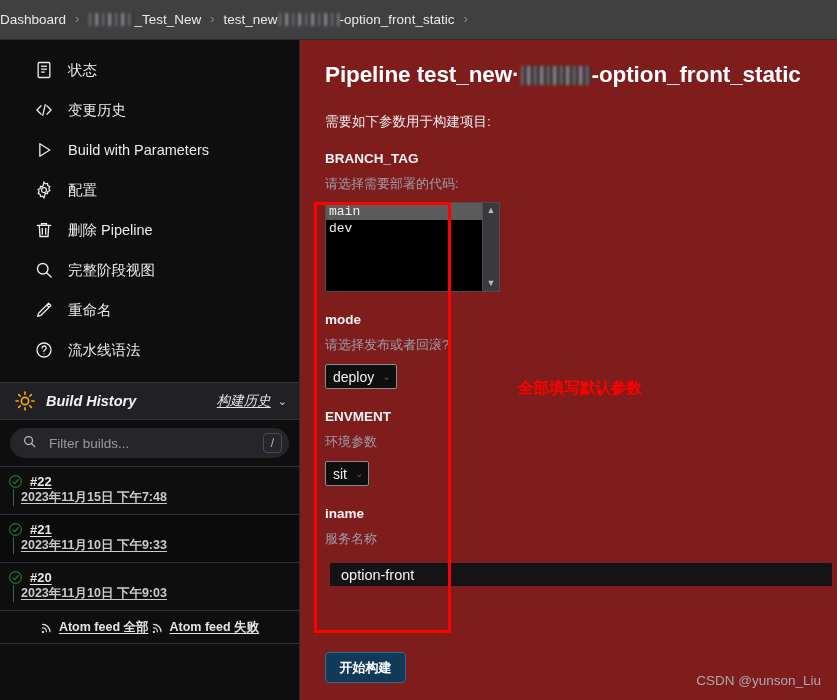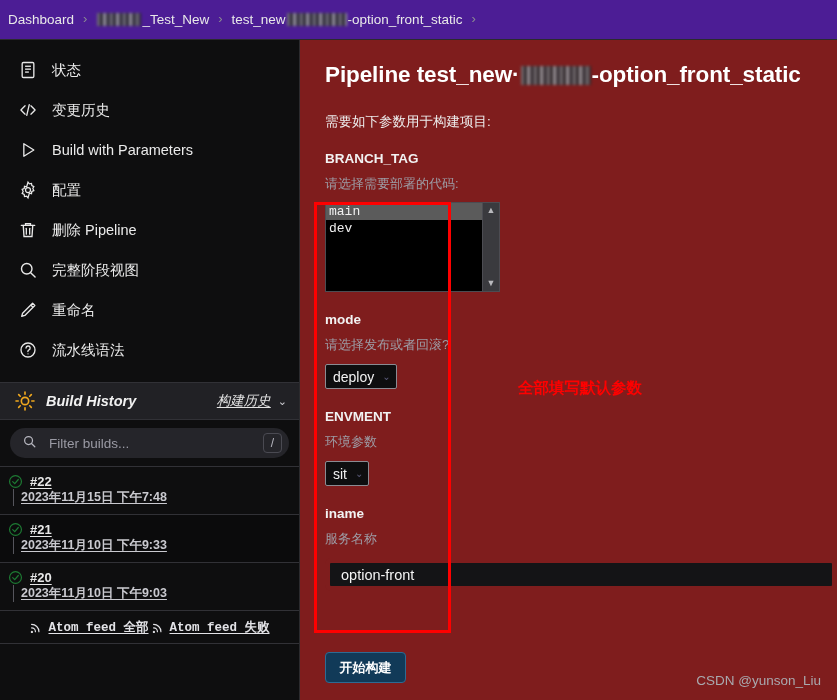--- a/index.html
+++ b/index.html
@@ -9,24 +9,23 @@
     background: #0e0e0f;
     color: #e6e6e6;
     font-family: "Liberation Sans", "DejaVu Sans", sans-serif;
     overflow: hidden;
   }
   #app { position: relative; width: 837px; height: 700px; background: #0e0e0f; }
 
   
   .breadcrumb-bar {
     position: absolute; top: 0; left: 0; width: 837px; height: 40px;
-    background: #4c1d95;
+    background: #404040;
     border-bottom: 1px solid #2b2b2e;
     display: flex; align-items: center;
-    padding-left: 8px;
     font-size: 13.5px;
   }
   .crumb { color: #e9e9e9; white-space: nowrap; display: inline-flex; align-items: center; }
   .crumb-sep {
     color: #8b8b92; margin: 0 9px; font-size: 13px; line-height: 1;
     display: inline-block; transform: translateY(-1px);
   }
   .blur-chunk {
     display: inline-block; vertical-align: middle;
     height: 13px; margin: 0 1px;
@@ -38,21 +37,21 @@
   .bc1 { width: 44px; }
   .bc2 { width: 60px; }
   .bc-title { width: 70px; height: 19px; }
 
   
   .sidebar {
     position: absolute; top: 40px; left: 0; width: 300px; height: 660px;
     background: #0e0e0f;
     border-right: 1px solid #2b2b2e;
   }
-  .nav-list { padding: 10px 0 6px 0; }
+  .nav-list { padding: 10px 0 6px 16px; }
   .nav-item {
     display: flex; align-items: center; gap: 14px;
     height: 40px; padding: 0 16px 0 18px;
     cursor: pointer; color: #eaeaea; font-size: 14.5px;
   }
   .nav-icon { width: 20px; height: 20px; flex: 0 0 20px; display: block; }
   .nav-icon svg { width: 20px; height: 20px; display: block; }
 
   
   .bh-header {
@@ -110,21 +109,21 @@
     border-left: 1px solid #55555c;
     margin-left: 5px;
     font-size: 12.5px; font-weight: bold; color: #c9c9cf;
     text-decoration: underline; text-underline-offset: 2px;
   }
 
   .feeds {
     border-top: 1px solid #313136;
     border-bottom: 1px solid #313136;
     height: 34px;
-    display: flex; align-items: center; justify-content: center; gap: 2px; font-family: Liberation Mono, monospace;
+    display: flex; align-items: center; justify-content: center; gap: 2px;
   }
   .feed-link { display: inline-flex; align-items: center; gap: 5px; cursor: pointer; }
   .feed-ico { width: 14px; height: 14px; }
   .feed-text {
     font-size: 12.5px; font-weight: bold; color: #e3e3e7;
     text-decoration: underline; text-underline-offset: 2px;
   }
 
   
   .main {

